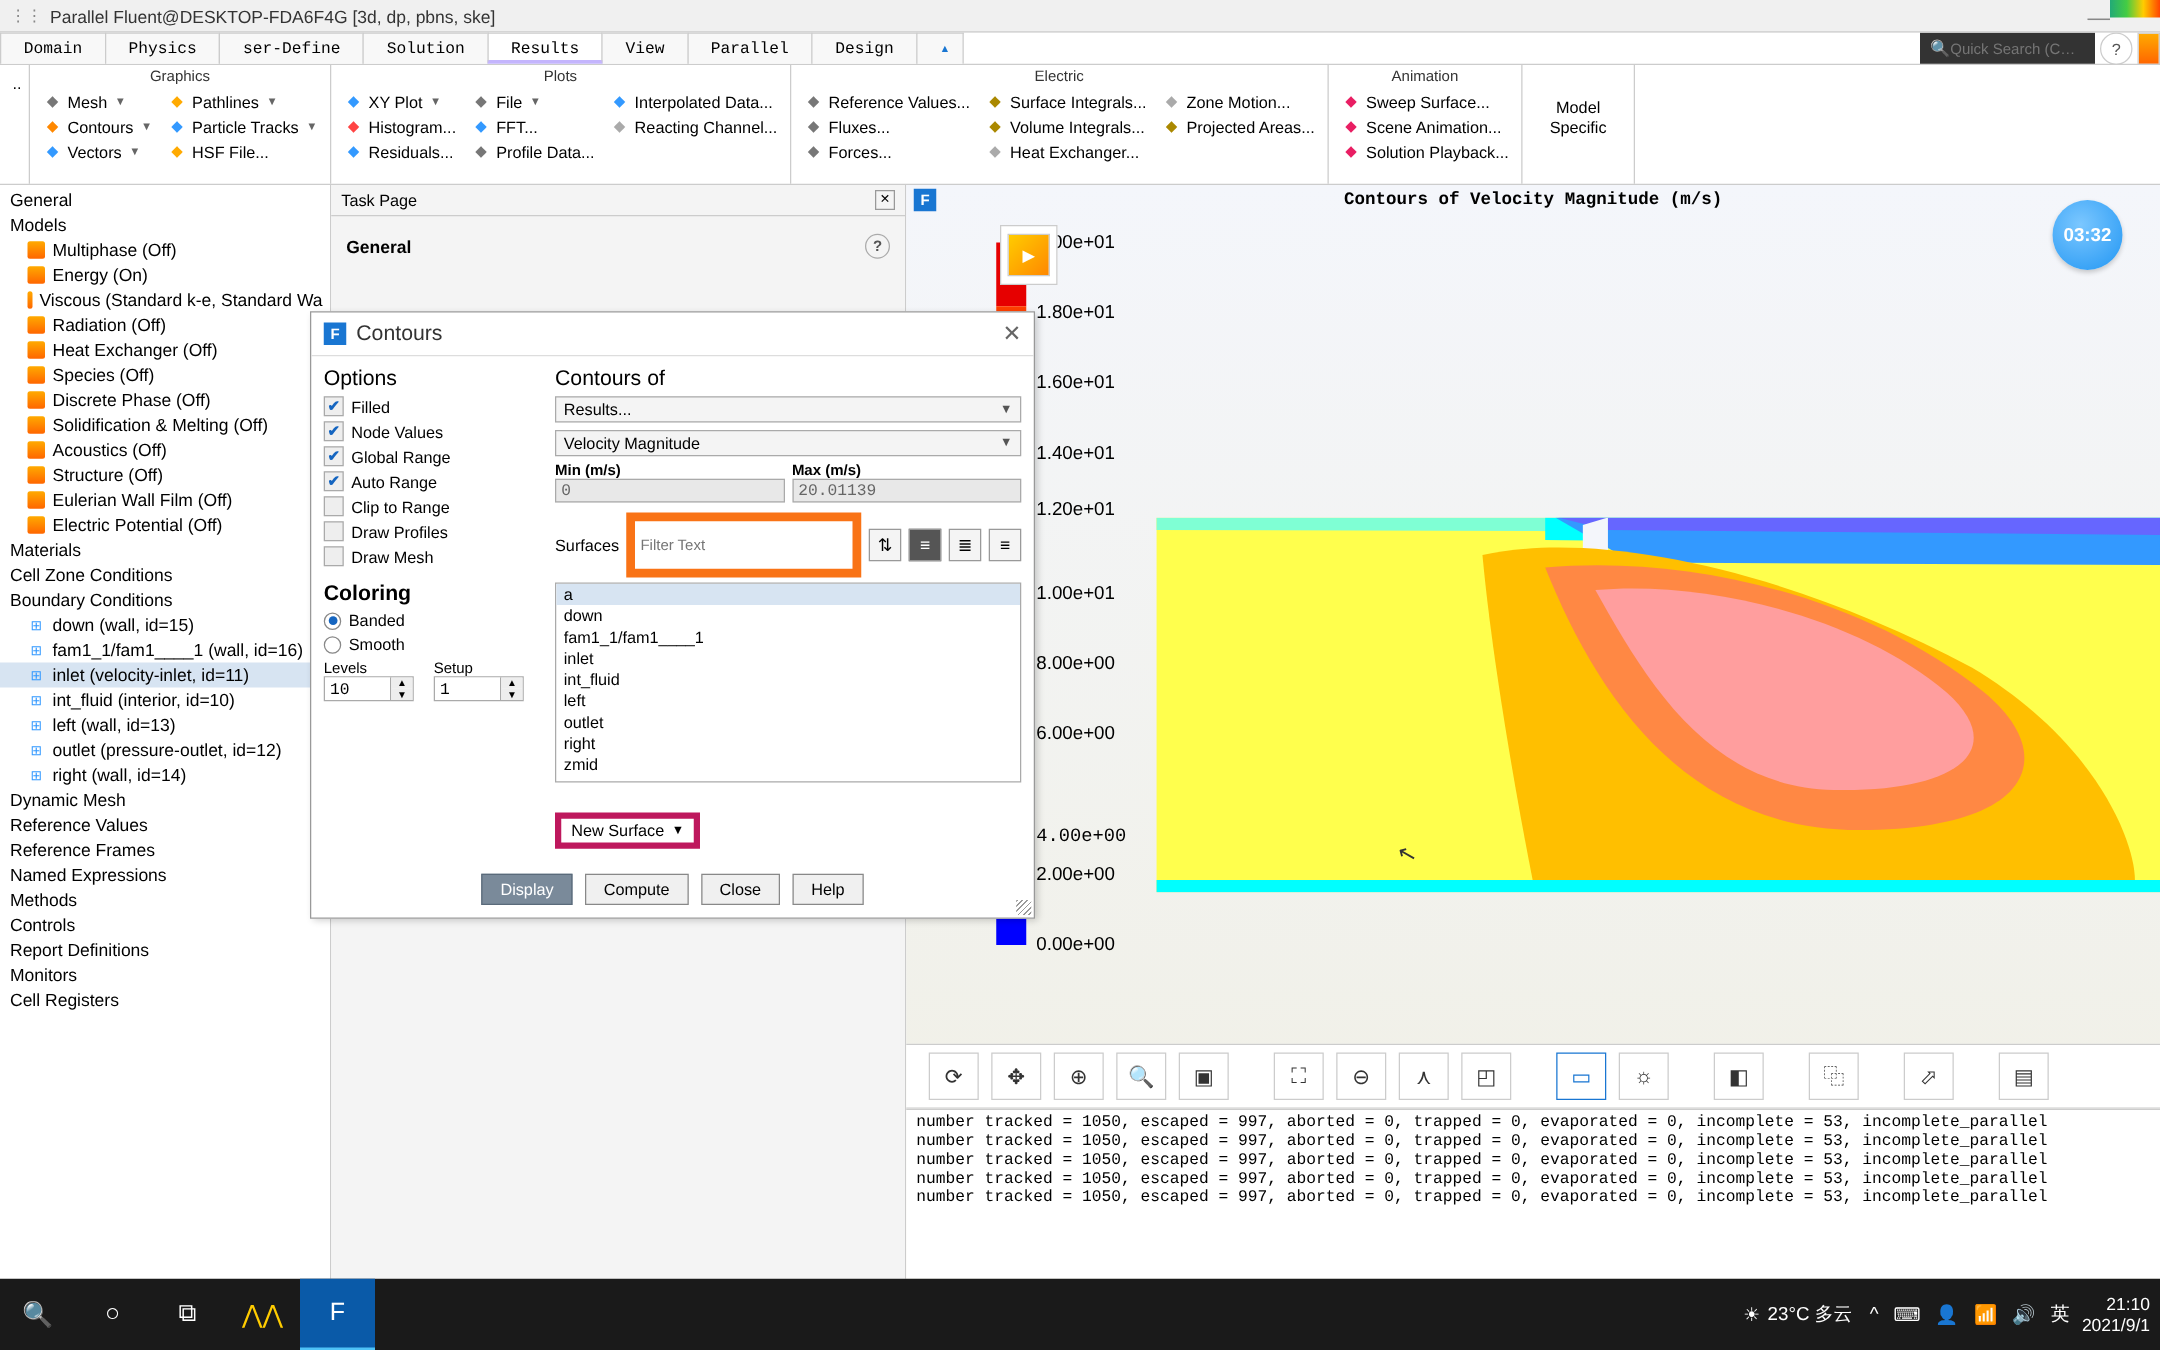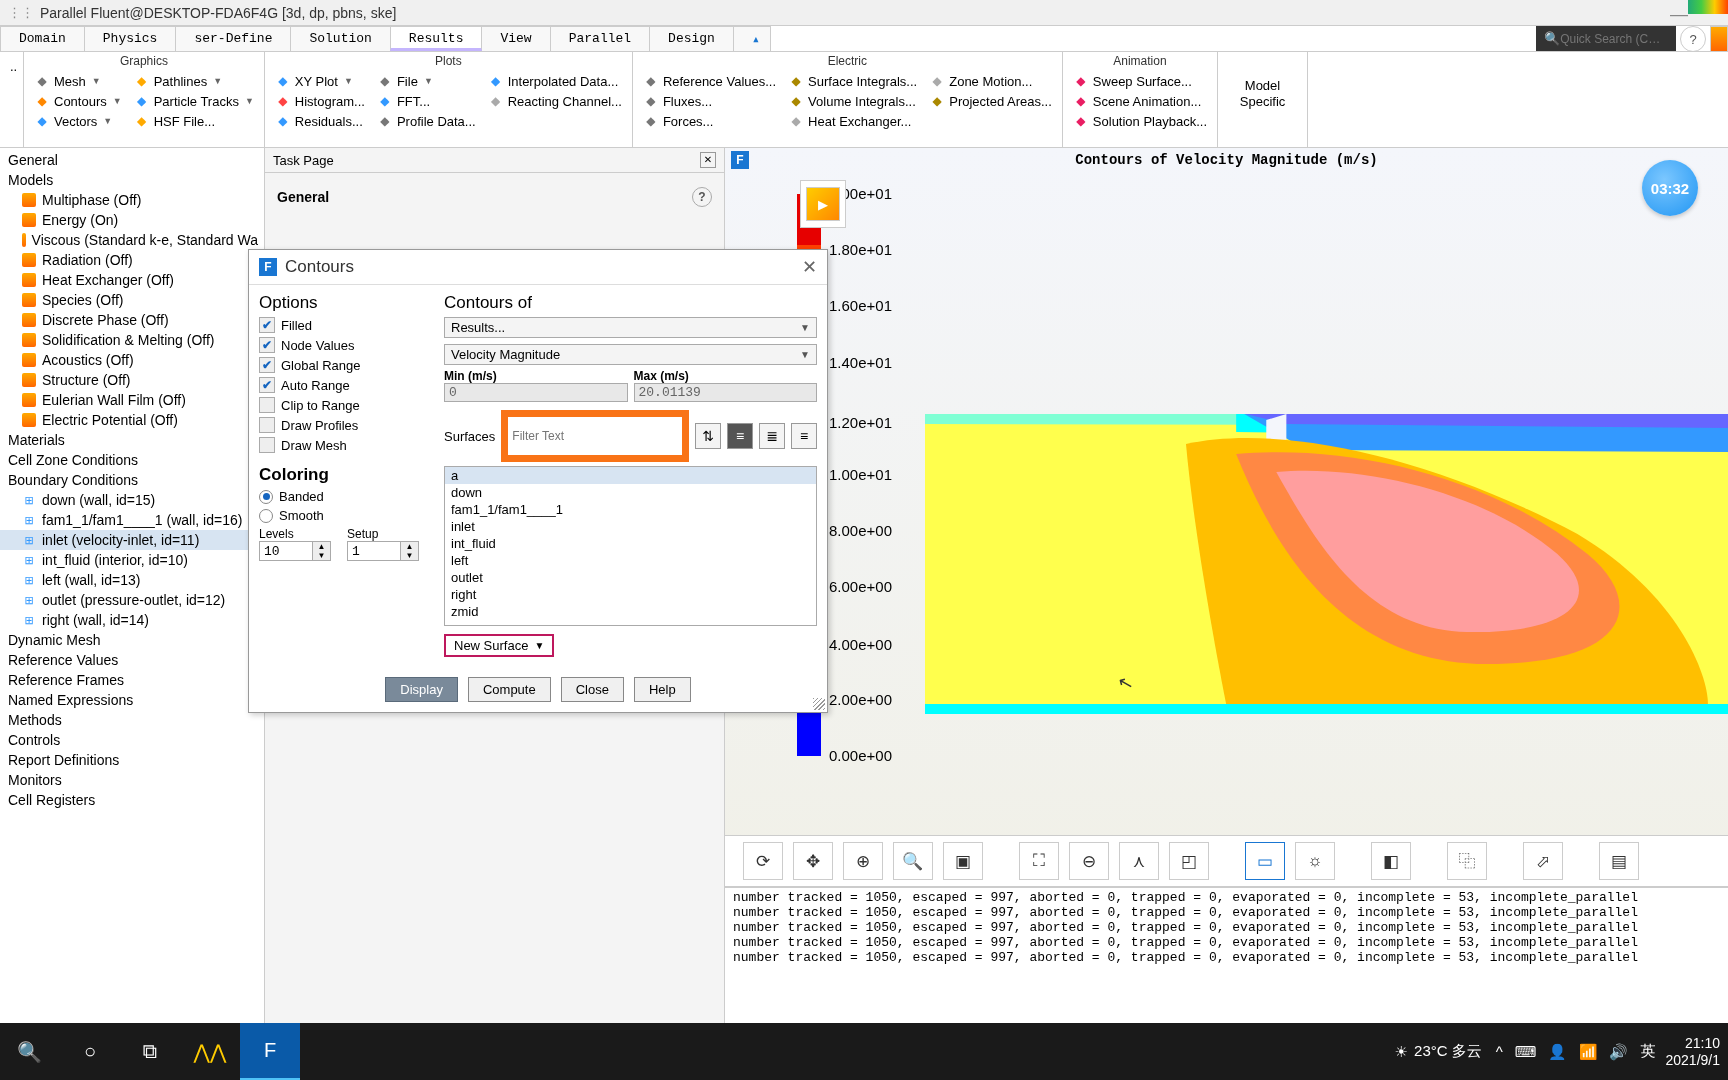--- a/index.html
+++ b/index.html
@@ -71,21 +71,21 @@
 .minmax-col .lbl { font-size: 12px; font-weight: bold; }
 .minmax-col input { width: 100%; border: 1px solid #aaa; padding: 1px 4px; font-size: 13px; font-family: "Courier New", monospace; }
 .minmax-col input[disabled] { background: #e8e8e8; color: #666; }
 .surfaces-row { display: flex; align-items: center; gap: 6px; margin-top: 8px; }
 .surfaces-row input { flex: 1; border: 7px solid #f97316; padding: 12px 4px; font-size: 12px; font-family: Liberation Sans, sans-serif; }
 .icon-btn { width: 26px; height: 26px; border: 1px solid #999; background: #f4f4f4; display: flex; align-items: center; justify-content: center; cursor: pointer; font-size: 14px; }
 .icon-btn.dark { background: #555; color: #fff; }
 .surfaces-list { border: 1px solid #aaa; height: 160px; margin-top: 4px; overflow: auto; }
 .surfaces-list .item { padding: 1px 6px; font-size: 13px; cursor: pointer; }
 .surfaces-list .item.sel { background: #d7e4f2; }
-.new-surface-btn { margin-top: 8px; border: 2px solid #be185d; padding: 2px 8px; display: inline-flex; align-items: center; gap: 6px; cursor: pointer; font-size: 13px; font-family: "Courier New", monospace; }
+.new-surface-btn { margin-top: 24px; border: 5px solid #be185d; padding: 2px 8px; display: inline-flex; align-items: center; gap: 6px; cursor: pointer; font-size: 13px; font-family: "Courier New", monospace; }
 .spinner-row { display: flex; gap: 16px; margin-top: 4px; }
 .spinner-col .lbl { font-size: 12px; }
 .spinner { display: flex; border: 1px solid #aaa; width: 72px; }
 .spinner input { width: 52px; border: none; padding: 1px 4px; font-size: 13px; font-family: Liberation Mono, monospace; }
 .spinner .arrows { width: 18px; display: flex; flex-direction: column; border-left: 1px solid #aaa; }
 .spinner .arrows div { flex: 1; text-align: center; font-size: 8px; line-height: 9px; background: #eee; cursor: pointer; }
 .dlg-buttons { display: flex; justify-content: center; gap: 10px; padding: 10px; font-family: "Courier New", monospace; }
 .dlg-btn { border: 1px solid #888; padding: 4px 14px; cursor: pointer; font-size: 13px; background: #f0f0f0; }
 .dlg-btn.primary { background: #7a8a9a; color: #fff; border-color: #5a6a7a; }
 .dlg-resize { position: absolute; right: 2px; bottom: 2px; width: 12px; height: 12px; background: repeating-linear-gradient(135deg,#999,#999 1px,transparent 1px,transparent 3px); }
@@ -475,25 +475,25 @@
         <div style="background: rgb(0, 255, 128);"></div>
         <div style="background: rgb(0, 255, 255);"></div>
         <div style="background: rgb(0, 128, 255);"></div>
         <div style="background: rgb(0, 0, 255);"></div>
       </div>
     <div class="colorbar-labels" id="colorbar-labels">
         <div style="top: -2px;">2.00e+01</div>
         <div style="top: 54.2px;">1.80e+01</div>
         <div style="top: 110.4px;">1.60e+01</div>
         <div style="top: 166.6px;">1.40e+01</div>
-        <div style="top: 227px;">1.20e+01</div>
+        <div style="top: 212px;">1.20e+01</div>
         <div style="top: 279px;">1.00e+01</div>
         <div style="top: 335.2px;">8.00e+00</div>
         <div style="top: 391.4px;">6.00e+00</div>
-        <div style="top: 449px;">4.00e+00</div>
+        <div style="top: 474px; font-family: Liberation Mono, monospace;">4.00e+00</div>
         <div style="top: 503.8px;">2.00e+00</div>
         <div style="top: 560px;">0.00e+00</div>
       </div>
 
     <div class="contour-plot">
       <svg width="100%" height="100%" viewBox="0 0 800 300" preserveAspectRatio="none">
         <rect x="0" y="0" width="800" height="300" fill="#ffff4d"></rect>
         <path d="M 0 290 L 800 290 L 800 300 L 0 300 Z" fill="#00ffff"></path>
         <path d="M 0 0 L 800 0 L 800 12 L 0 10 Z" fill="#7fffd4"></path>
         <path d="M 310 0 L 800 0 L 800 24 L 310 18 Z" fill="#00ffff"></path>

